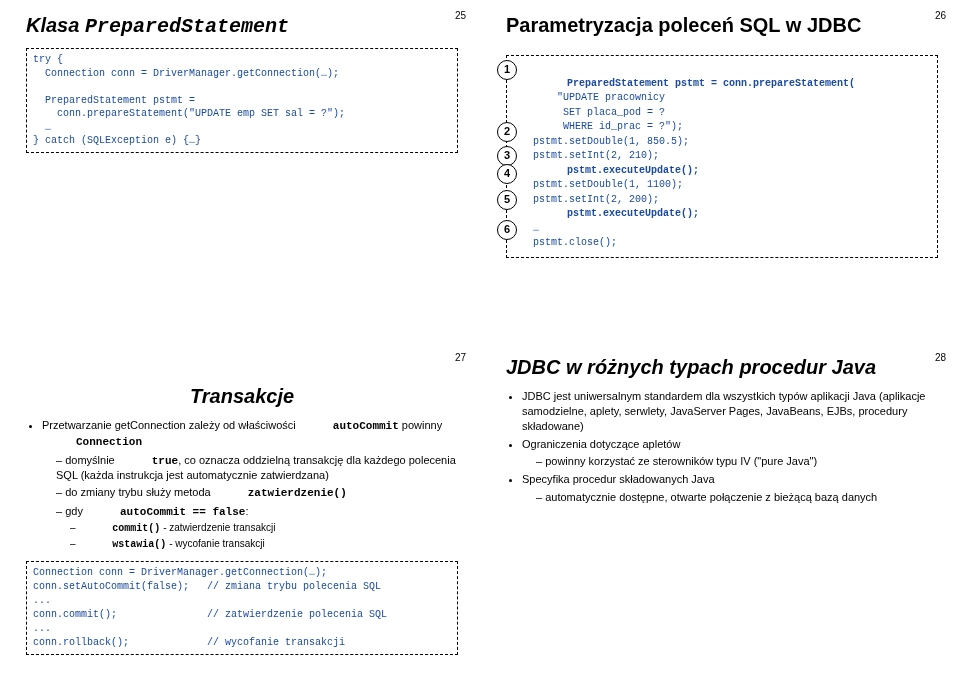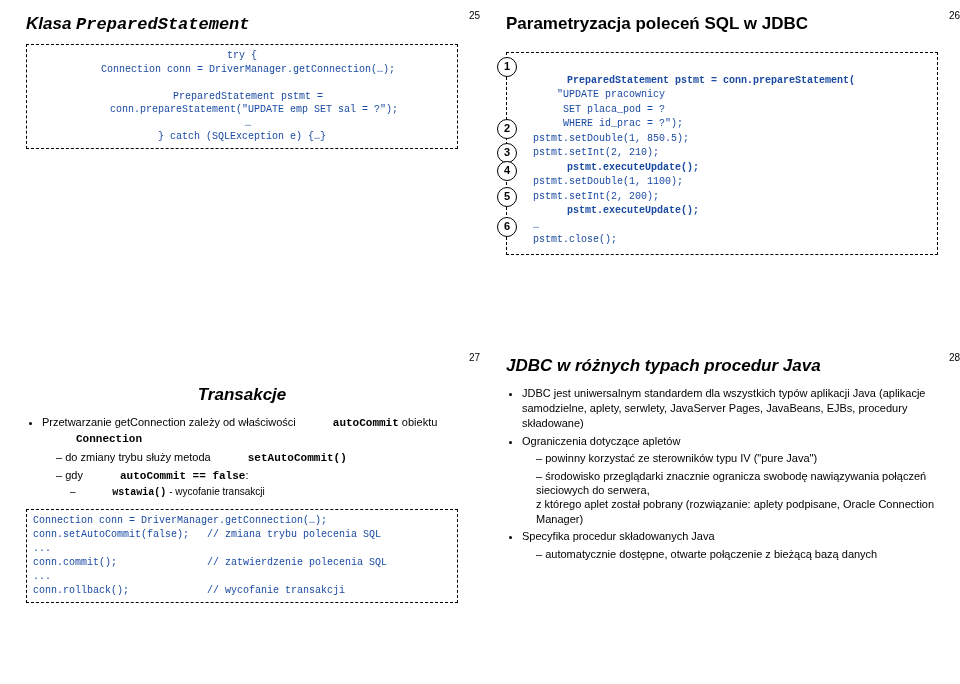--- a/index.html
+++ b/index.html
@@ -21,42 +21,41 @@
   .slide {
     box-sizing: border-box;
     padding: 14px 22px 14px 26px;
     position: relative;
     font-size: 11px;
     overflow: hidden;
   }
   .slide .pagenum {
     position: absolute;
     top: 10px;
-    right: 0;
+    right: 14px;
     font-size: 10px;
     color: #000;
   }
   .slide h1 {
-    font-size: 17px;
+    font-size: 20px;
     font-weight: bold;
     margin: 0 0 10px 0;
   }
   .slide h1 .italic { font-style: italic; }
   .slide h1 .mono { font-family: "Courier New", monospace; }
   .slide h1.center { text-align: center; margin-top: 29px; }
   .codeblock {
     border: 1px dashed #000;
     padding: 4px 6px;
     margin: 6px 0;
     font-family: "Courier New", monospace;
     font-size: 10px;
     line-height: 1.35;
     white-space: pre;
     color: #1a4aa3;
-    text-align: center;
   }
   .codebox-plain {
     border: 1px dashed #000;
     padding: 4px 6px;
     margin-top: 10px;
     font-family: "Courier New", monospace;
     font-size: 10px;
     line-height: 1.4;
     color: #1a4aa3;
     white-space: pre;
@@ -150,25 +149,27 @@
 <span class="circ" style="top:134px">5</span><span class="kw">pstmt.executeUpdate();</span>
 <span>…</span>
 <span class="circ" style="top:164px">6</span><span>pstmt.close();</span></div>
   </div>
 
   <div class="slide">
     <div class="pagenum">27</div>
     <h1 class="center" style="font-style:italic">Transakcje</h1>
     <ul class="bullets">
       <li>
-        <span>Przetwarzanie getConnection zależy od właściwości </span><span class="monos kw">autoCommit</span><span> obiektu </span><span class="monos kw">Connection</span>
+        <span>Przetwarzanie getConnection zależy od właściwości </span><span class="monos kw">autoCommit</span><span> powinny </span><span class="monos kw">Connection</span>
         <ul class="dashes">
-          <li><span>do zmiany trybu służy metoda </span><span class="monos kw">setAutoCommit()</span></li>
+          <li><span>domyślnie </span><span class="monos kw">true</span><span>, co oznacza oddzielną transakcję dla każdego polecenia SQL (każda instrukcja jest automatycznie zatwierdzana)</span></li>
+          <li><span>do zmiany trybu służy metoda </span><span class="monos kw">zatwierdzenie()</span></li>
           <li><span>gdy </span><span class="monos kw">autoCommit == false</span><span>:</span>
             <ul class="dashes2">
+              <li><span class="monos kw">commit()</span><span> - zatwierdzenie transakcji</span></li>
               <li><span class="monos kw">wstawia()</span><span> - wycofanie transakcji</span></li>
             </ul>
           </li>
         </ul>
       </li>
     </ul>
     <div class="codebox-plain">Connection conn = DriverManager.getConnection(…);
 conn.setAutoCommit(false);   // zmiana trybu polecenia SQL
 ...
 conn.commit();               // zatwierdzenie polecenia SQL
@@ -178,21 +179,20 @@
 
   <div class="slide">
     <div class="pagenum">28</div>
     <h1 style="font-style:italic">JDBC w różnych typach procedur Java</h1>
     <ul class="bullets">
       <li>JDBC jest uniwersalnym standardem dla wszystkich typów aplikacji Java (aplikacje samodzielne, aplety, serwlety, JavaServer Pages, JavaBeans, EJBs, procedury składowane)</li>
       <li>
         <span>Ograniczenia dotyczące apletów</span>
         <ul class="dashes">
           <li>powinny korzystać ze sterowników typu IV ("pure Java")</li>
-          <li><span>środowisko przeglądarki znacznie ogranicza swobodę nawiązywania połączeń sieciowych do serwera,</span><br><span>z którego aplet został pobrany (rozwiązanie: aplety podpisane, Oracle Connection Manager)</span></li>
         </ul>
       </li>
       <li>
         <span>Specyfika procedur składowanych Java</span>
         <ul class="dashes">
           <li>automatycznie dostępne, otwarte połączenie z bieżącą bazą danych</li>
         </ul>
       </li>
     </ul>
   </div>

